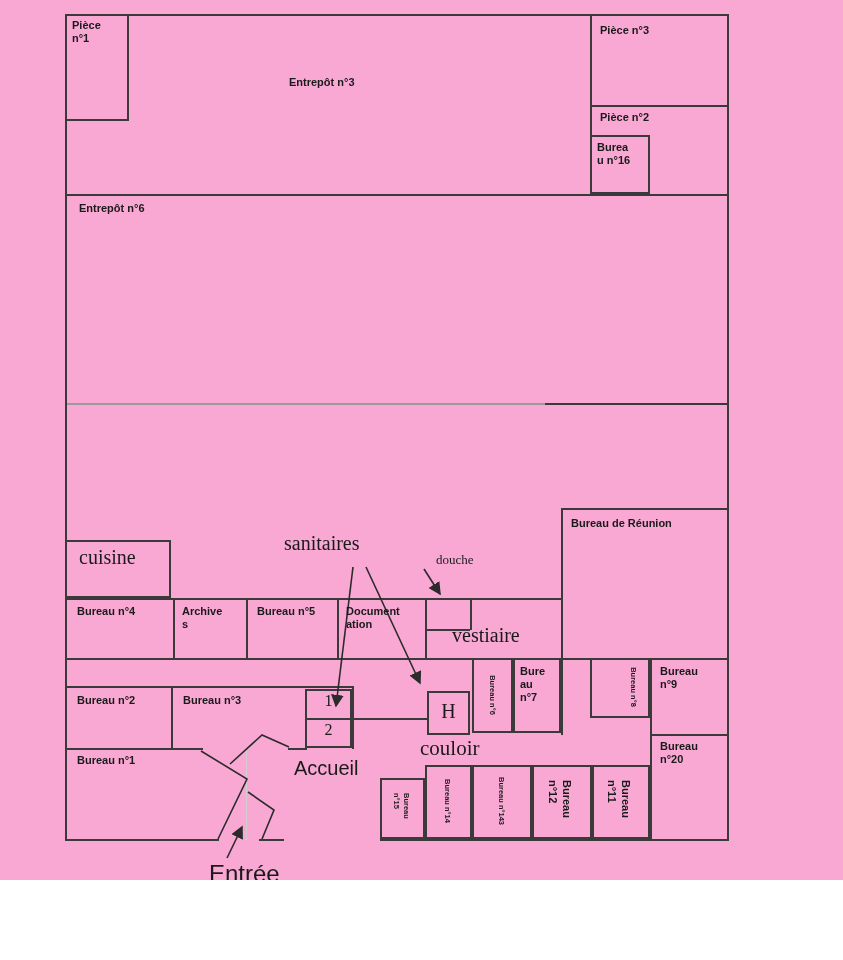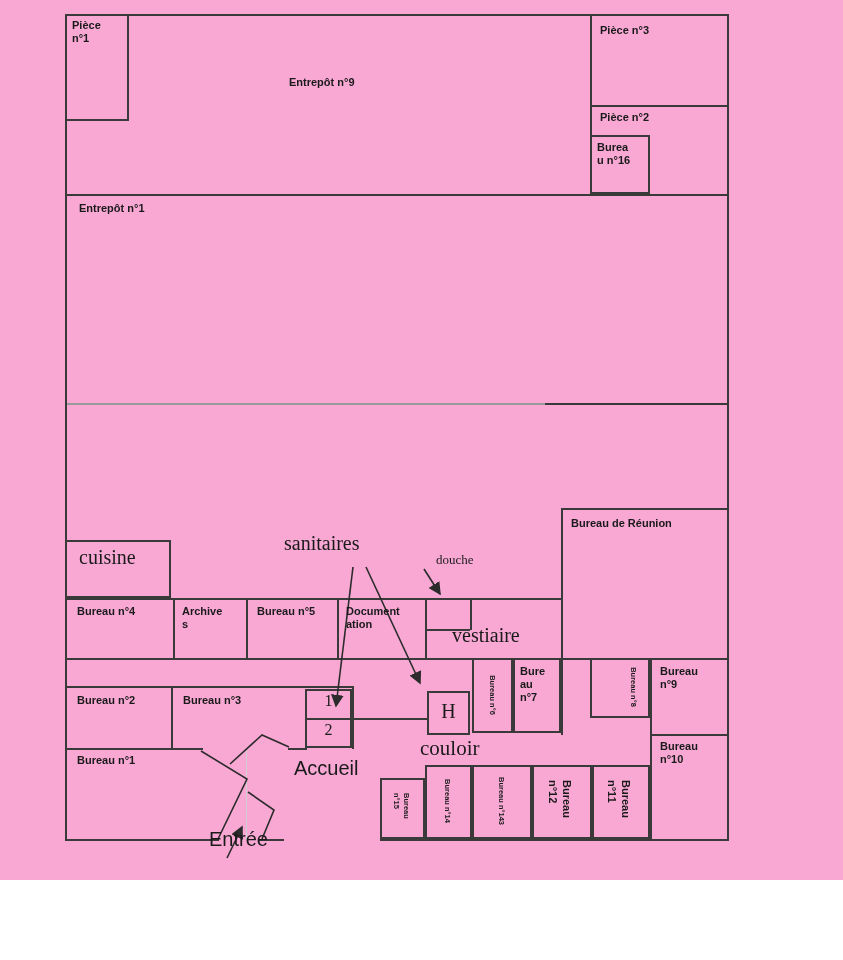--- a/index.html
+++ b/index.html
@@ -85,50 +85,50 @@
       <line x1="366" y1="567" x2="420" y2="683" marker-end="url(#ah)"></line>
       <line x1="424" y1="569" x2="440" y2="594" marker-end="url(#ah)"></line>
       <line x1="227" y1="858" x2="242" y2="827" marker-end="url(#ah)"></line>
       <path d="M201,751 L247,779 L218,839"></path>
       <path d="M230,764 L262,735 L289,747"></path>
       <path d="M248,792 L274,810 L262,839"></path>
     </g>
   </svg>
 
   <div class="lbl" style="left:72px;top:19px;width:46px;">Pièce n°1</div>
-  <div class="lbl" style="left:289px;top:76px;">Entrepôt n°9</div>
+  <div class="lbl" style="left:289px;top:76px;">Entrepôt n°3</div>
   <div class="lbl" style="left:600px;top:24px;">Pièce n°3</div>
   <div class="lbl" style="left:600px;top:111px;">Pièce n°2</div>
   <div class="lbl wrap" style="left:597px;top:141px;width:36px;">Bureau n°16</div>
-  <div class="lbl" style="left:79px;top:202px;">Entrepôt n°1</div>
+  <div class="lbl" style="left:79px;top:202px;">Entrepôt n°6</div>
   <div class="lbl" style="left:571px;top:517px;">Bureau de Réunion</div>
   <div class="lbl" style="left:77px;top:605px;">Bureau n°4</div>
   <div class="lbl wrap" style="left:182px;top:605px;width:44px;">Archives</div>
   <div class="lbl" style="left:257px;top:605px;">Bureau n°5</div>
   <div class="lbl wrap" style="left:346px;top:605px;width:54px;">Documentation</div>
   <div class="lbl" style="left:77px;top:694px;">Bureau n°2</div>
   <div class="lbl" style="left:183px;top:694px;">Bureau n°3</div>
   <div class="lbl" style="left:77px;top:754px;">Bureau n°1</div>
   <div class="lbl wrap" style="left:520px;top:665px;width:26px;">Bureau n°7</div>
   <div class="lbl" style="left:660px;top:665px;width:44px;">Bureau n°9</div>
-  <div class="lbl" style="left:660px;top:740px;width:44px;">Bureau n°10</div>
+  <div class="lbl" style="left:660px;top:740px;width:44px;">Bureau n°20</div>
 
   <div class="rot nowrap" style="left:492px;top:695px;font-size:7.5px;">Bureau n°6</div>
   <div class="rot nowrap" style="left:633px;top:687px;font-size:7.5px;">Bureau n°8</div>
   <div class="rot" style="left:401px;top:807px;font-size:7.5px;width:28px;">Bureau n°15</div>
   <div class="rot nowrap" style="left:447px;top:801px;font-size:7.5px;">Bureau n°14</div>
   <div class="rot nowrap" style="left:501px;top:801px;font-size:7.5px;">Bureau n°143</div>
   <div class="rot" style="left:560px;top:800px;font-size:11px;width:40px;">Bureau n°12</div>
   <div class="rot" style="left:619px;top:800px;font-size:11px;width:40px;">Bureau n°11</div>
 
   <div class="serif" style="left:79px;top:546px;font-size:20px;">cuisine</div>
   <div class="serif" style="left:284px;top:532px;font-size:20px;">sanitaires</div>
   <div class="serif" style="left:436px;top:552px;font-size:13px;">douche</div>
   <div class="serif" style="left:452px;top:624px;font-size:20px;text-align:center;">vestiaire</div>
   <div class="serif ctr" style="left:305px;top:692px;width:47px;font-size:16px;">1</div>
   <div class="serif ctr" style="left:305px;top:721px;width:47px;font-size:16px;">2</div>
   <div class="serif ctr" style="left:427px;top:700px;width:43px;font-size:20px;">H</div>
 
   <div class="bigsans" style="left:294px;top:757px;font-size:20px;">Accueil</div>
   <div class="bigsans" style="left:420px;top:736px;font-size:21px;font-family:Liberation Serif, serif;">couloir</div>
-  <div class="bigsans" style="left:209px;top:828px;font-size:20px;">Entrée</div>
+  <div class="bigsans" style="left:209px;top:860px;font-size:24px;">Entrée</div>
 
 </div>
 
 </body></html>

